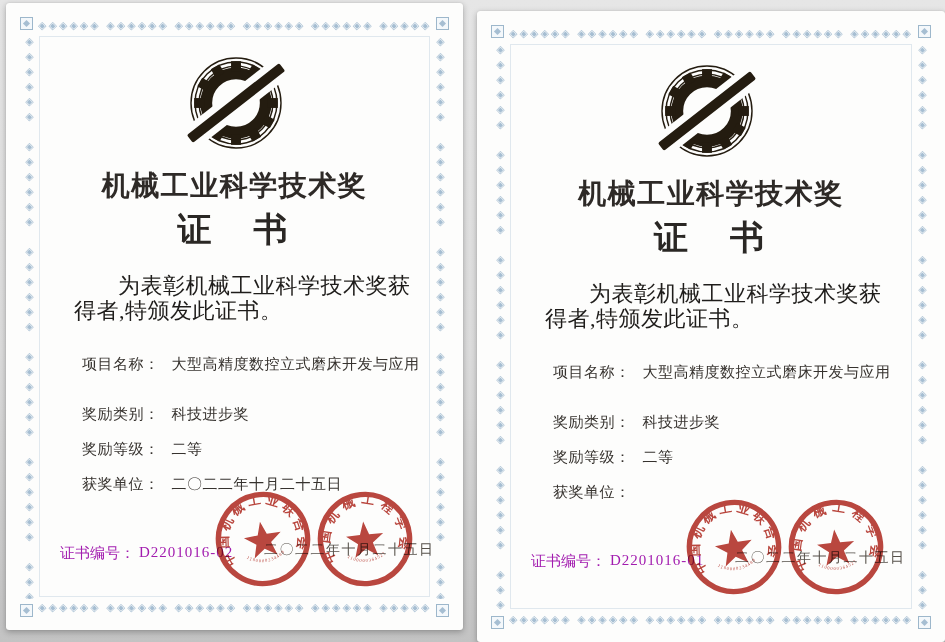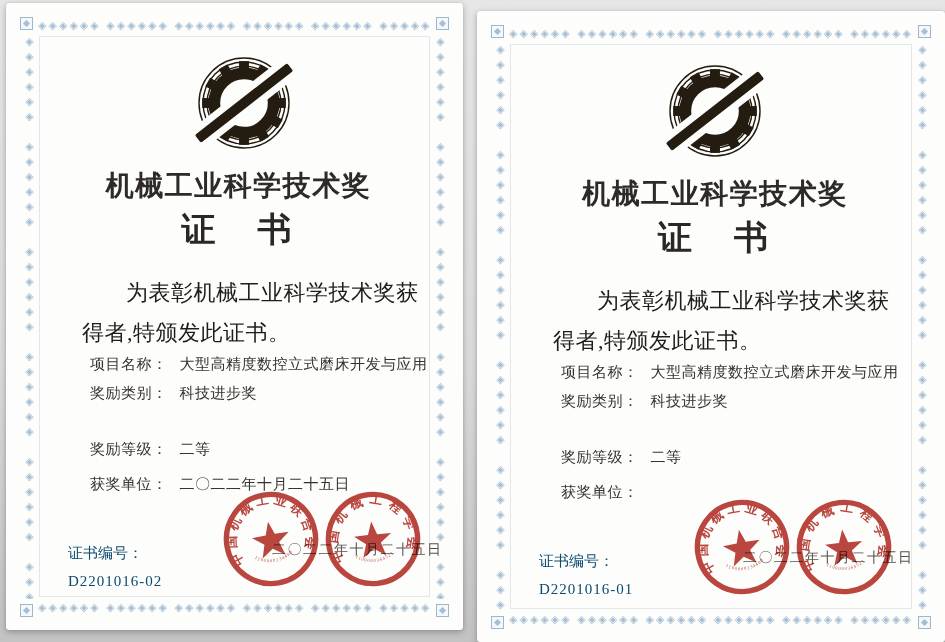--- a/index.html
+++ b/index.html
@@ -25,33 +25,33 @@
   .orn-left   { left:16px; top:32px; bottom:31px; width:14px; }
   .orn-right  { right:16px; top:32px; bottom:31px; width:14px; }
   .orn-v { writing-mode:vertical-rl; text-orientation:upright; }
   .corner { position:absolute; width:13px; height:13px; border:1.5px solid #9db7cb;
             display:flex; align-items:center; justify-content:center; background:#f4f8fb; }
   .corner::before { content:""; width:5px; height:5px; background:#a6bed2; transform:rotate(45deg); }
   .c-tl { top:14px; left:14px; }  .c-tr { top:14px; right:14px; }
   .c-bl { bottom:13px; left:14px; } .c-br { bottom:13px; right:14px; }
   .inner-line { position:absolute; inset:33px; border:1px solid #e0e8ee; pointer-events:none; }
 
-  .cert { position:absolute; inset:0;margin-left:8px; }
+  .cert { position:absolute; inset:0; }
   .logo { position:absolute; left:176px; top:52px; width:108px; height:96px; }
   .title { position:absolute; top:164px; left:0; right:0; text-align:center;
            font-size:28px; font-weight:700; letter-spacing:1.5px; color:#2e2a27; }
   .subtitle { position:absolute; top:204px; left:0; right:0; text-align:center;
               font-size:34px; font-weight:700; letter-spacing:4px; color:#2a2724; }
   .intro { position:absolute; top:270px; left:68px; width:344px; font-size:22px;
-           line-height:40px; text-indent:44px; letter-spacing:.5px; color:#1f1d1b; }
+           line-height:25px; text-indent:44px; letter-spacing:.5px; color:#1f1d1b; }
   .row { position:absolute; left:76px; display:flex; gap:12px; font-size:15px; color:#36322e;
          letter-spacing:.5px; white-space:nowrap; }
-  .row-0 { top:352px; } .row-1 { top:381px; } .row-2 { top:437px; } .row-3 { top:472px; }
-  .certno { position:absolute; left:54px; top:541px; display:flex; gap:10px;
-            font-size:15px; color:#0c4a6e; z-index:1;flex-direction:column; }
+  .row-0 { top:352px; } .row-1 { top:402px; } .row-2 { top:437px; } .row-3 { top:472px; }
+  .certno { position:absolute; left:54px; top:541px; display:flex; gap:4px;
+            font-size:15px; color:#a21caf; z-index:1; }
   .certno .num { letter-spacing:1px; }
   .date { position:absolute; left:258px; top:538px; font-size:14px; letter-spacing:1.5px;
           color:#56514a; z-index:1; white-space:nowrap; }
   .seal { position:absolute; width:98px; height:98px; z-index:2; opacity:.92;
           mix-blend-mode:multiply; }
   .seal-1 { left:208px; top:487px; transform:rotate(-10deg); }
   .seal-2 { left:310px; top:487px; transform:rotate(-6deg); }
 </style>
 </head>
 <body>

